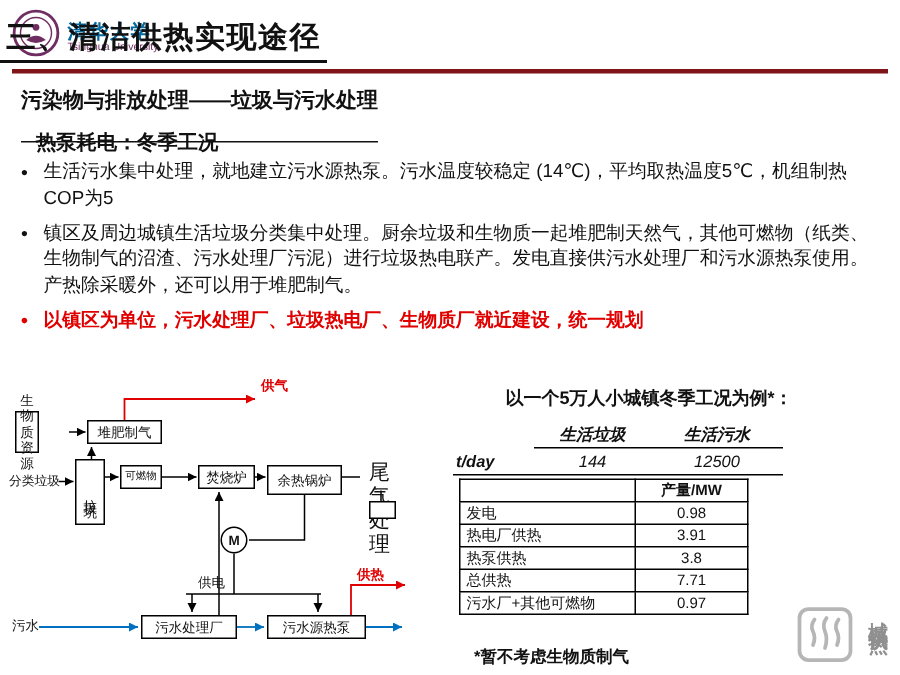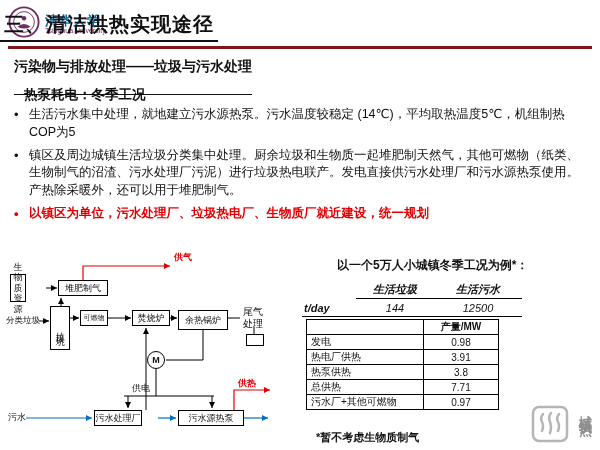--- a/index.html
+++ b/index.html
@@ -142,27 +142,27 @@
     </svg>
 
     <div class="dlabel red" style="left:168px;top:2px;">供气</div>
     <div class="dbox" style="left:4px;top:24px;width:16px;height:28px;">生物质资源</div>
     <div class="dbox" style="left:52px;top:30px;width:50px;height:16px;">堆肥制气</div>
     <div class="dlabel" style="left:0px;top:66px;font-size:8.5px;">分类垃圾</div>
     <div class="dbox vtext" style="left:44px;top:56px;width:20px;height:44px;">垃圾坑</div>
     <div class="dbox" style="left:74px;top:60px;width:28px;height:16px;font-size:7px;">可燃物</div>
     <div class="dbox" style="left:126px;top:60px;width:38px;height:16px;">焚烧炉</div>
     <div class="dbox" style="left:172px;top:60px;width:50px;height:20px;">余热锅炉</div>
-    <div class="dlabel wrap" style="left:236px;top:56px;width:22px;font-size:10px;">尾气处理</div>
+    <div class="dlabel wrap" style="left:236px;top:56px;width:22px;font-size:14px;">尾气处理</div>
     <div class="dbox" style="left:240px;top:84px;width:18px;height:12px;"></div>
     <div class="dbox dcircle" style="left:141px;top:101px;width:18px;height:18px;">M</div>
     <div class="dlabel" style="left:126px;top:133px;">供电</div>
     <div class="dlabel red" style="left:232px;top:128px;">供热</div>
     <div class="dlabel" style="left:2px;top:162px;">污水</div>
-    <div class="dbox" style="left:88px;top:160px;width:48px;height:16px;">污水处理厂</div>
+    <div class="dbox" style="left:88px;top:160px;width:64px;height:16px;">污水处理厂</div>
     <div class="dbox" style="left:172px;top:160px;width:66px;height:16px;">污水源热泵</div>
   </div>
 
   <div class="example-title">以一个5万人小城镇冬季工况为例*：</div>
 
   <div class="input-table">
     <div class="cell blank"></div>
     <div class="cell hdr">生活垃圾</div>
     <div class="cell hdr">生活污水</div>
     <div class="cell r2 unit">t/day</div>

